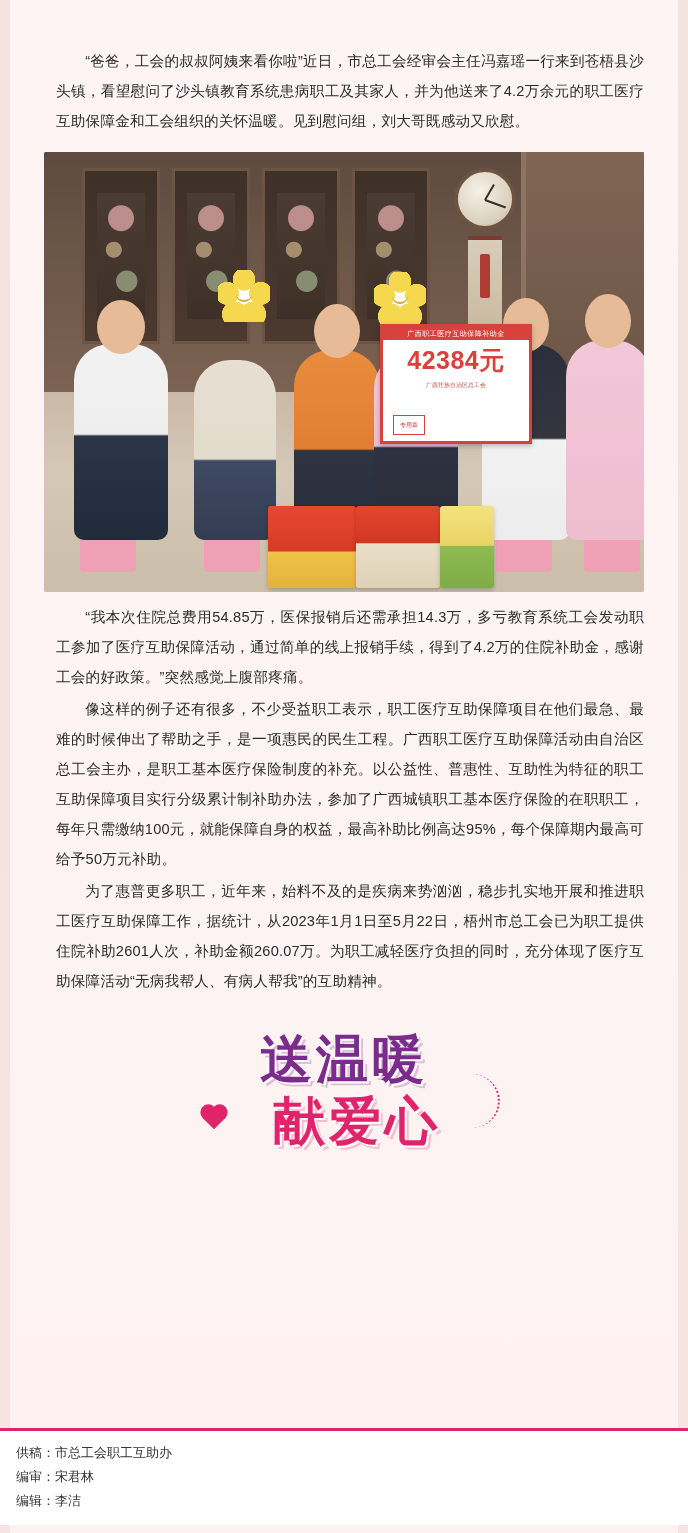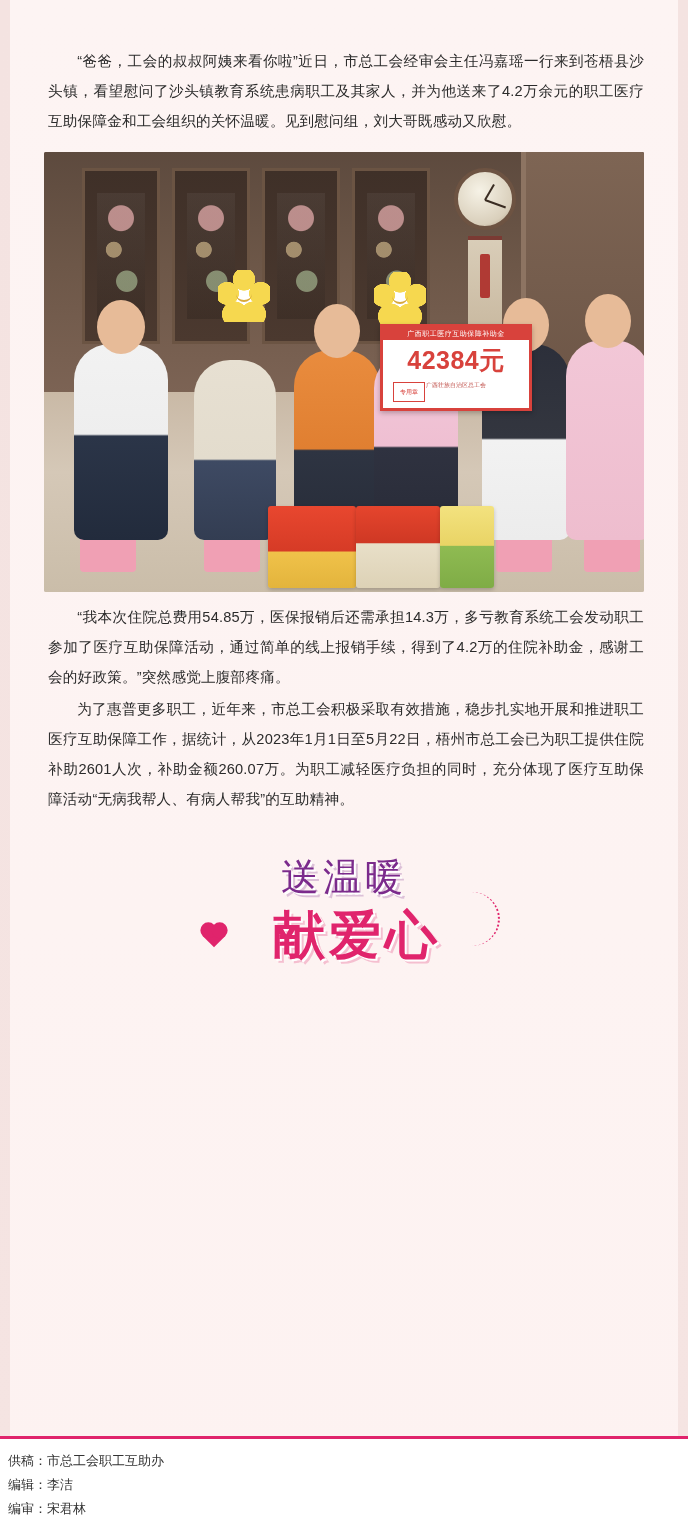--- a/index.html
+++ b/index.html
@@ -35,21 +35,21 @@
     padding: 0 44px;
     box-sizing: border-box;
   }
 
   .para {
     font-size: 14.6px;
     line-height: 30px;
     color: #2b2b2b;
     text-align: justify;
     text-justify: inter-ideograph;
-    margin: 0 0 2px 4px;
+    margin: 0 0 2px 12px;
     text-indent: 2em;
     letter-spacing: 0.2px;
   }
   .para.first {
     padding-top: 46px;
   }
 
   .photo-wrap {
     margin: 16px 0 10px 0;
     width: 600px;
@@ -177,21 +177,21 @@
     content: "";
     position: absolute;
     left: 18px; top: 22px;
     width: 16px; height: 8px;
     border-bottom: 2px solid #d8a93b;
     border-radius: 0 0 10px 10px;
   }
   .cheque {
     position: absolute;
     left: 336px; top: 172px;
-    width: 152px; height: 87px;
+    width: 152px; height: 120px;
     background: #ffffff;
     border: 3px solid #d8423c;
     box-shadow: 0 2px 5px rgba(0,0,0,.25);
     box-sizing: border-box;
     text-align: center;
     overflow: hidden;
   }
   .cheque .ch-title {
     background: #d8423c;
     color: #fff;
@@ -251,29 +251,29 @@
   .logo-art {
     position: absolute;
     left: 50%;
     top: 6px;
     transform: translateX(-50%);
     width: 320px;
     text-align: center;
   }
   .logo-line1 {
     font-family: "DejaVu Serif", serif;
-    font-weight: normal;
-    font-size: 38px;
+    font-weight: bold;
+    font-size: 52px;
     line-height: 62px;
     letter-spacing: 4px;
     color: #7b2b8c;
     text-shadow: 2px 2px 0 #ffffff, 4px 4px 0 rgba(123,43,140,.25);
   }
   .logo-line2 {
-    font-family: Liberation Mono, monospace;
+    font-family: Liberation Serif, serif;
     font-weight: bold;
     font-size: 52px;
     line-height: 64px;
     letter-spacing: 4px;
     color: #e0246c;
     text-shadow: 2px 2px 0 #ffffff, 4px 4px 0 rgba(224,36,108,.25);
     margin-left: 26px;
   }
   .logo-heart {
     position: absolute;
@@ -298,24 +298,24 @@
     right: 4px;
     top: 46px;
     width: 54px; height: 54px;
     border-right: 2px dotted #e0246c;
     border-radius: 50%;
   }
 
   
   .footer {
     position: absolute;
-    left: 0; right: 0; bottom: 0;
+    left: 0; right: 0; bottom: 8px;
     border-top: 3px solid #e0246c;
     background: #ffffff;
-    padding: 10px 8px 12px 8px;
+    padding: 10px 8px 12px 16px;
     box-sizing: border-box;
   }
   .footer-line {
     font-size: 13px;
     line-height: 24px;
     color: #333333;
   }
 </style>
 </head>
 <body>
@@ -371,32 +371,33 @@
           <div class="ch-seal">专用章</div>
         </div>
 
         <div class="gift g1"></div>
         <div class="gift g2"></div>
         <div class="gift g3"></div>
       </div>
     </div>
 
     <p class="para">“我本次住院总费用54.85万，医保报销后还需承担14.3万，多亏教育系统工会发动职工参加了医疗互助保障活动，通过简单的线上报销手续，得到了4.2万的住院补助金，感谢工会的好政策。”突然感觉上腹部疼痛。</p>
-    <p class="para">为了惠普更多职工，近年来，市总工会积极采取有效措施，稳步扎实地开展和推进职工医疗互助保障工作，据统计，从2023年1月1日至5月22日，梧州市总工会已为职工提供住院补助2601人次，补助金额260.07万。为职工减轻医疗负担的同时，充分体现了医疗互助保障活动“无病我帮人、有病人帮我”的互助精神。</p>
+    <p class="para">像这样的例子还有很多，不少受益职工表示，职工医疗互助保障项目在他们最急、最难的时候伸出了帮助之手，是一项惠民的民生工程。广西职工医疗互助保障活动由自治区总工会主办，是职工基本医疗保险制度的补充。以公益性、普惠性、互助性为特征的职工互助保障项目实行分级累计制补助办法，参加了广西城镇职工基本医疗保险的在职职工，每年只需缴纳100元，就能保障自身的权益，最高补助比例高达95%，每个保障期内最高可给予50万元补助。</p>
+    <p class="para">为了惠普更多职工，近年来，始料不及的是疾病来势汹汹，稳步扎实地开展和推进职工医疗互助保障工作，据统计，从2023年1月1日至5月22日，梧州市总工会已为职工提供住院补助2601人次，补助金额260.07万。为职工减轻医疗负担的同时，充分体现了医疗互助保障活动“无病我帮人、有病人帮我”的互助精神。</p>
 
     <div class="logo-block">
       <div class="logo-art">
         <div class="logo-line1">送温暖</div>
         <div class="logo-line2">献爱心</div>
         <div class="logo-heart"></div>
         <div class="logo-dots"></div>
       </div>
     </div>
 
   </div>
 
   <div class="footer">
     <div class="footer-line">供稿：市总工会职工互助办</div>
+    <div class="footer-line">编审：宋君林</div>
     <div class="footer-line">编辑：李洁</div>
-    <div class="footer-line">编审：宋君林</div>
   </div>
 
 </div>
 
 </body></html>

